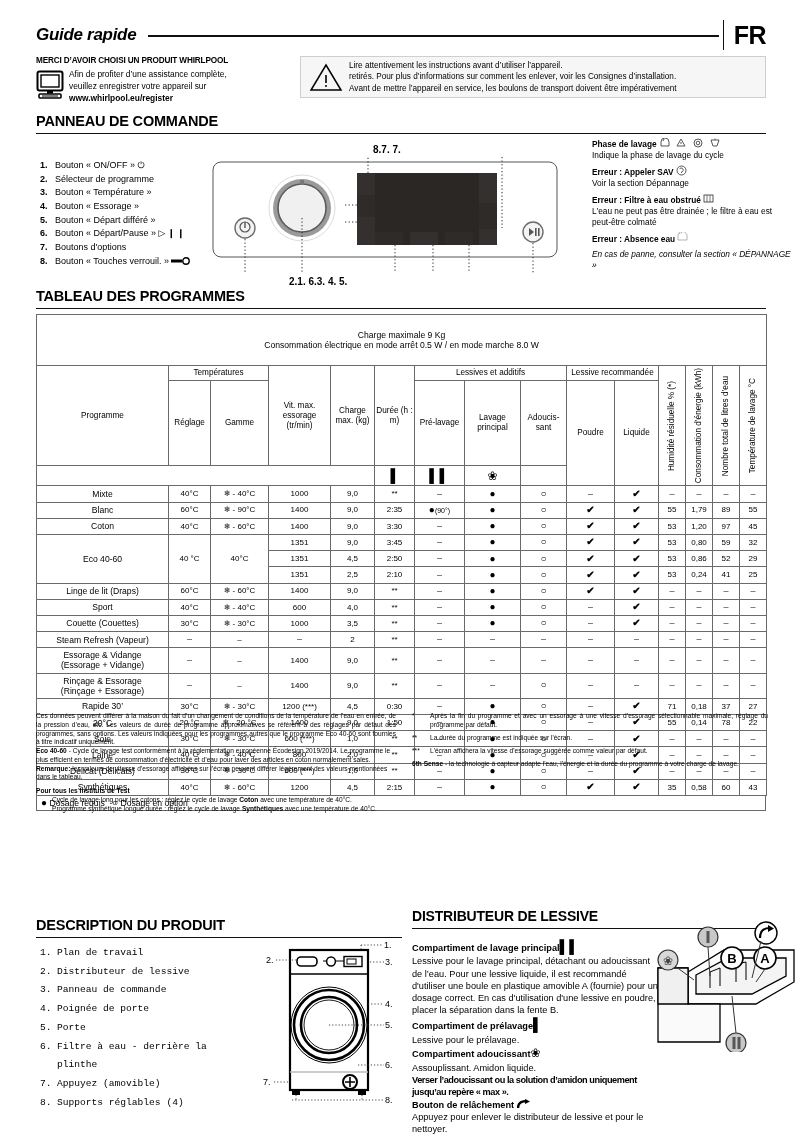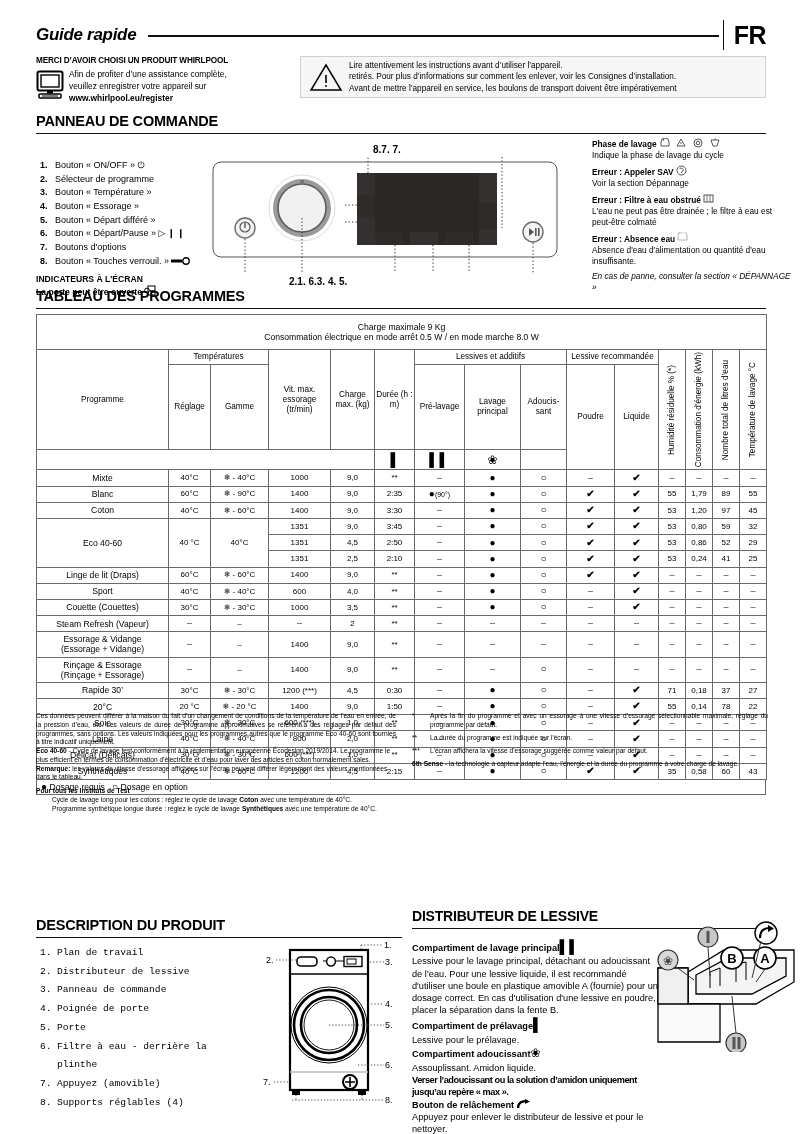--- a/index.html
+++ b/index.html
@@ -77,21 +77,21 @@
   .cp-right .ital { font-style:italic; }
   .ico { font-size:9px; letter-spacing:2px; }
 
   
   .ptable-wrap { position:absolute; left:36px; top:314px; width:730px; }
   table.ptable { border-collapse:collapse; width:730px; table-layout:fixed; font-size:8px; }
   table.ptable td, table.ptable th {
     border:0.8px solid #6a6a6a; text-align:center; vertical-align:middle;
     padding:0; font-weight:normal; line-height:1.18;
   }
-  .banner-cell { text-align:center; padding:7px 4px !important; font-size:8.6px; line-height:1.3; }
+  .banner-cell { text-align:center; padding:15px 4px !important; font-size:8.6px; line-height:1.3; }
   .hrow td { font-size:8.2px; padding:2px 1px !important; }
   .prog-name { font-weight:bold; font-size:8.6px; padding:2px 2px !important; }
   .rowh { height:16.2px; }
   .rowh2 { height:20px; }
   .vert {
     writing-mode:vertical-rl; transform:rotate(180deg);
     white-space:nowrap; font-size:8.2px; line-height:1.15; margin:0 auto;
   }
   .vcell { height:74px; }
   .dot-f { font-size:10px; line-height:1; }
@@ -190,33 +190,20 @@
         <span class="ico">▷❙❙</span></li>
       <li><span>Boutons d'options</span></li>
       <li><span>Bouton « Touches verrouil. »</span>
         <span>
           <svg width="20" height="8" viewBox="0 0 20 8" style="vertical-align:middle;">
             <rect x="0" y="2.5" width="11" height="3" fill="#000"></rect>
             <circle cx="15" cy="4" r="3.2" fill="none" stroke="#000" stroke-width="1.4"></circle>
           </svg>
         </span></li>
     </ol>
-    <div class="cp-sub">
-      <div>INDICATEURS À L'ÉCRAN</div>
-      <div>
-        <span>La porte peut être ouverte</span>
-        <span>
-          <svg width="12" height="11" viewBox="0 0 12 11" style="vertical-align:-1px;">
-            <rect x="4" y="1" width="7" height="9" fill="none" stroke="#000" stroke-width="1"></rect>
-            <circle cx="3" cy="5.5" r="2.4" fill="none" stroke="#000" stroke-width="1"></circle>
-            <line x1="5.4" y1="5.5" x2="11" y2="5.5" stroke="#000" stroke-width="0.8"></line>
-          </svg>
-        </span>
-      </div>
-    </div>
   </div>
 
   <div class="cp-art">
     <svg viewBox="0 0 360 150" width="360" height="150">
 
       <text x="168" y="13" font-family="Liberation Sans, sans-serif" font-size="10" font-weight="bold">8.7. 7.</text>
 
       <rect x="8" y="22" width="344" height="95" rx="8" fill="#ffffff" stroke="#555" stroke-width="1"></rect>
 
       <circle cx="40" cy="88" r="10" fill="#f3f3f3" stroke="#6b6b6b" stroke-width="1.4"></circle>
@@ -310,21 +297,20 @@
     <div class="grp">
       <div>
         <span class="ttl">Erreur : Absence eau</span>
         <span>
           <svg width="13" height="11" viewBox="0 0 13 11" style="vertical-align:-1px;">
             <path d="M1 8 h9 v-4 a4.5 4.5 0 0 0 -9 0 z" fill="none" stroke="#aaa" stroke-width="0.9"></path>
             <path d="M3 2 l-1 -1.5 M5 1.5 l-0.5 -1.5" stroke="#aaa" stroke-width="0.8"></path>
           </svg>
         </span>
       </div>
-      <div>Absence d'eau d'alimentation ou quantité d'eau insuffisante.</div>
     </div>
     <div class="ital">En cas de panne, consulter la section « DÉPANNAGE »</div>
   </div>
 
   <div class="sec-head" style="left:36px; top:288px;">TABLEAU DES PROGRAMMES</div>
   <div class="sec-rule" style="left:36px; top:308px; width:730px;"></div>
 
   <div class="ptable-wrap">
     <table class="ptable">
       <colgroup>

